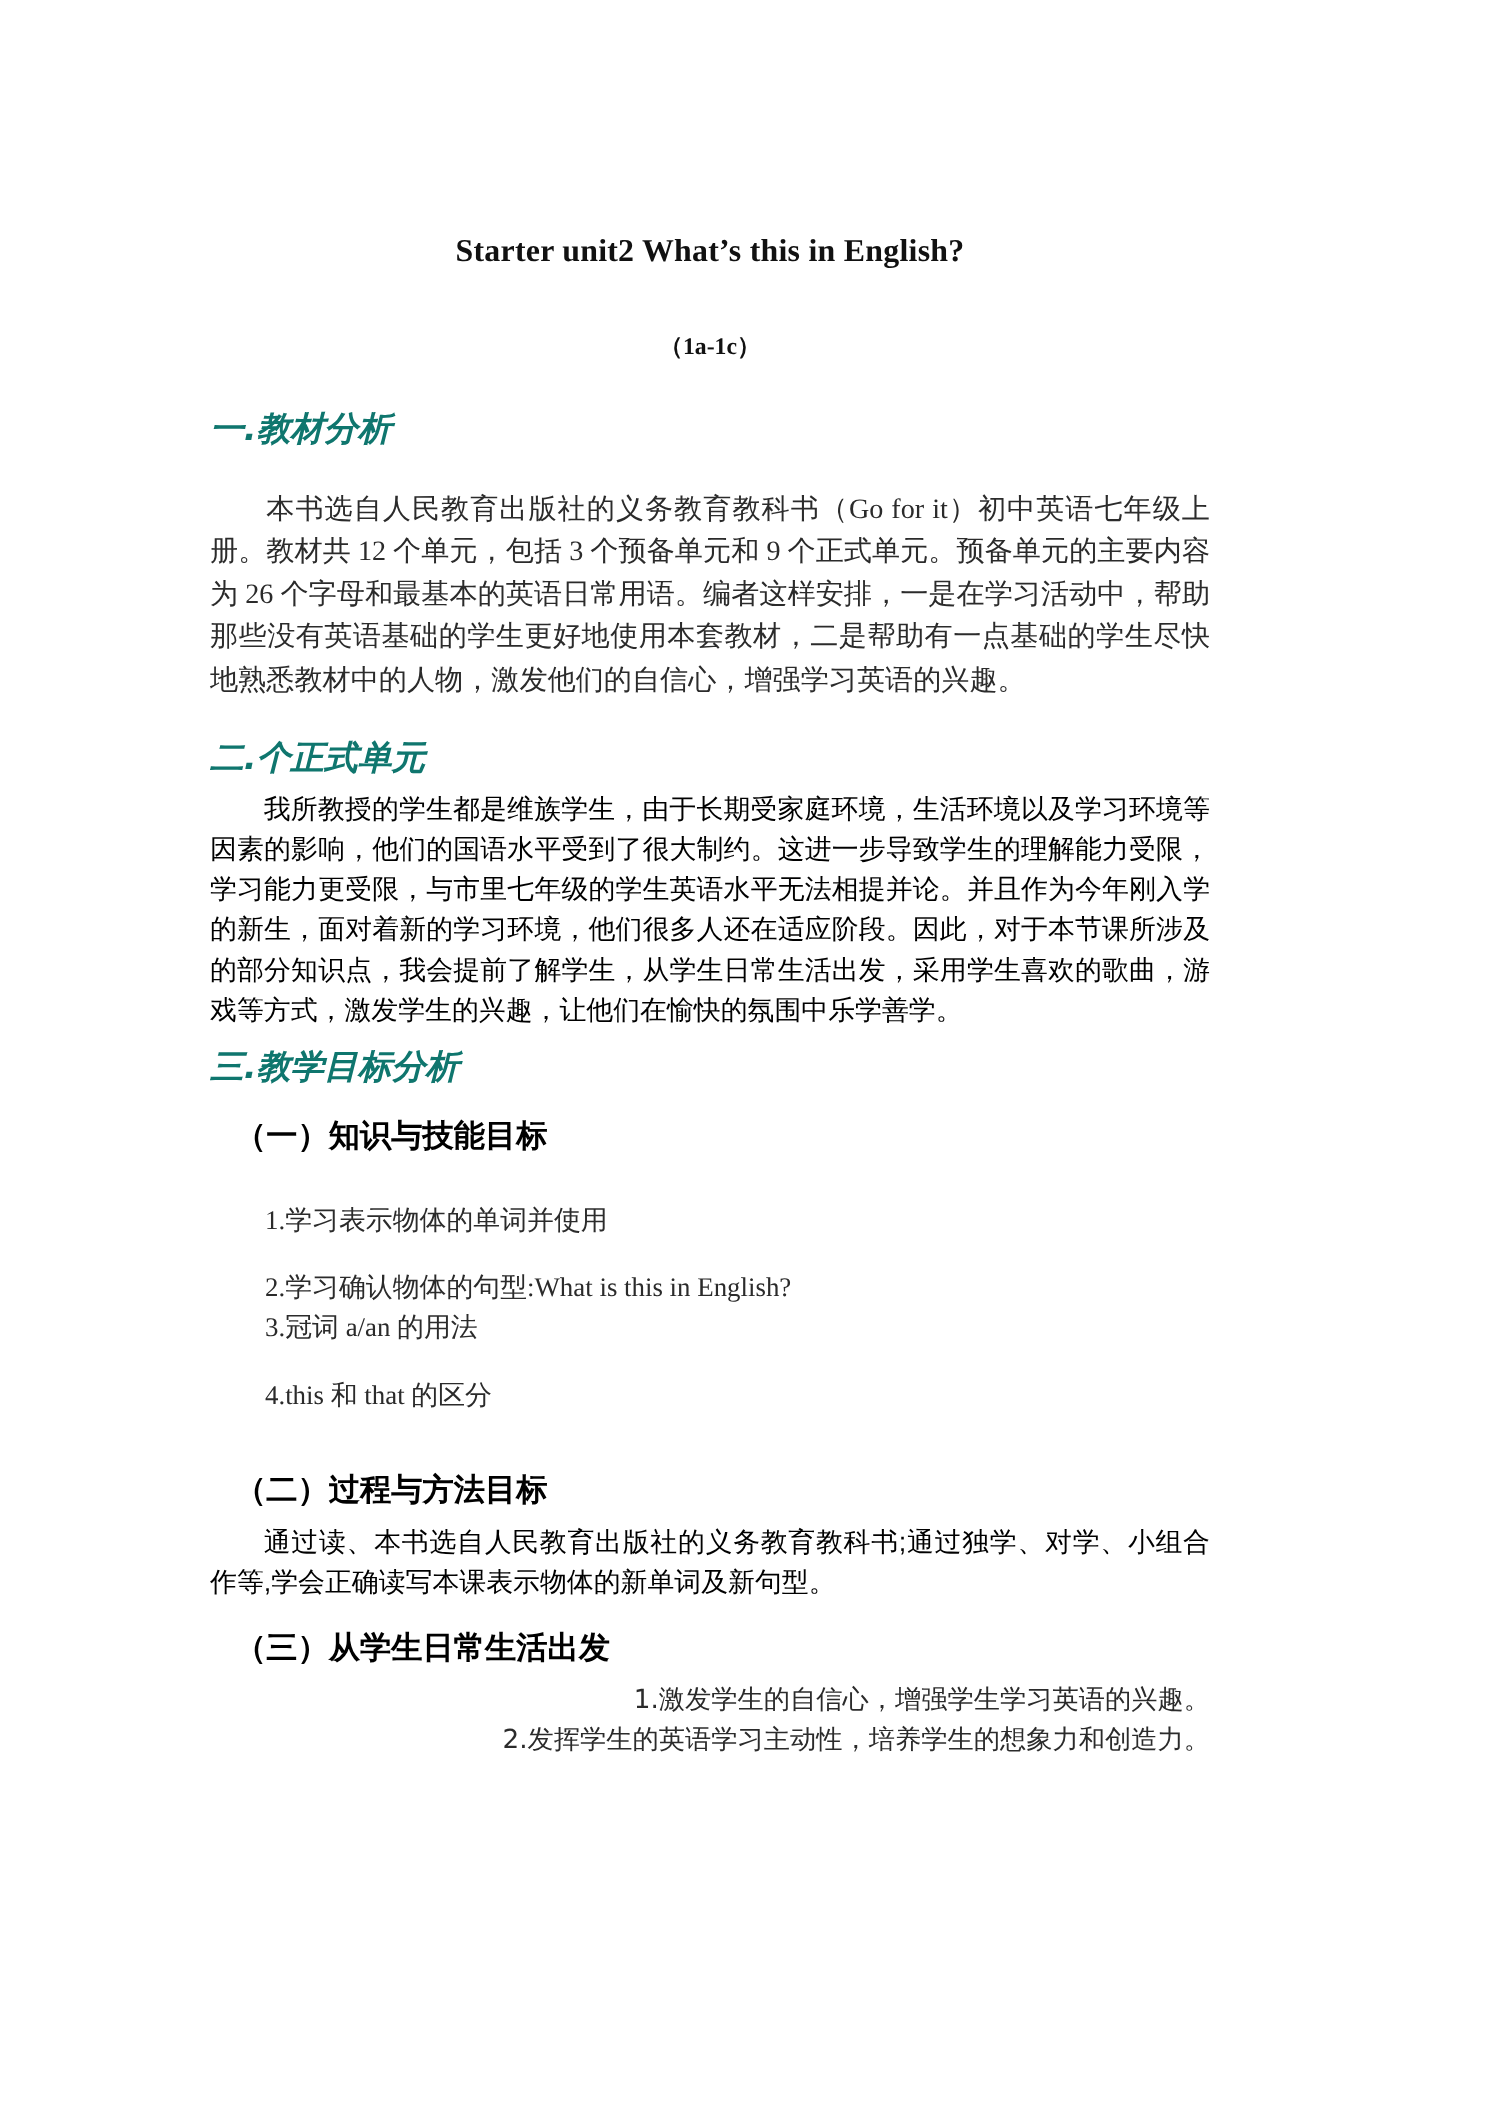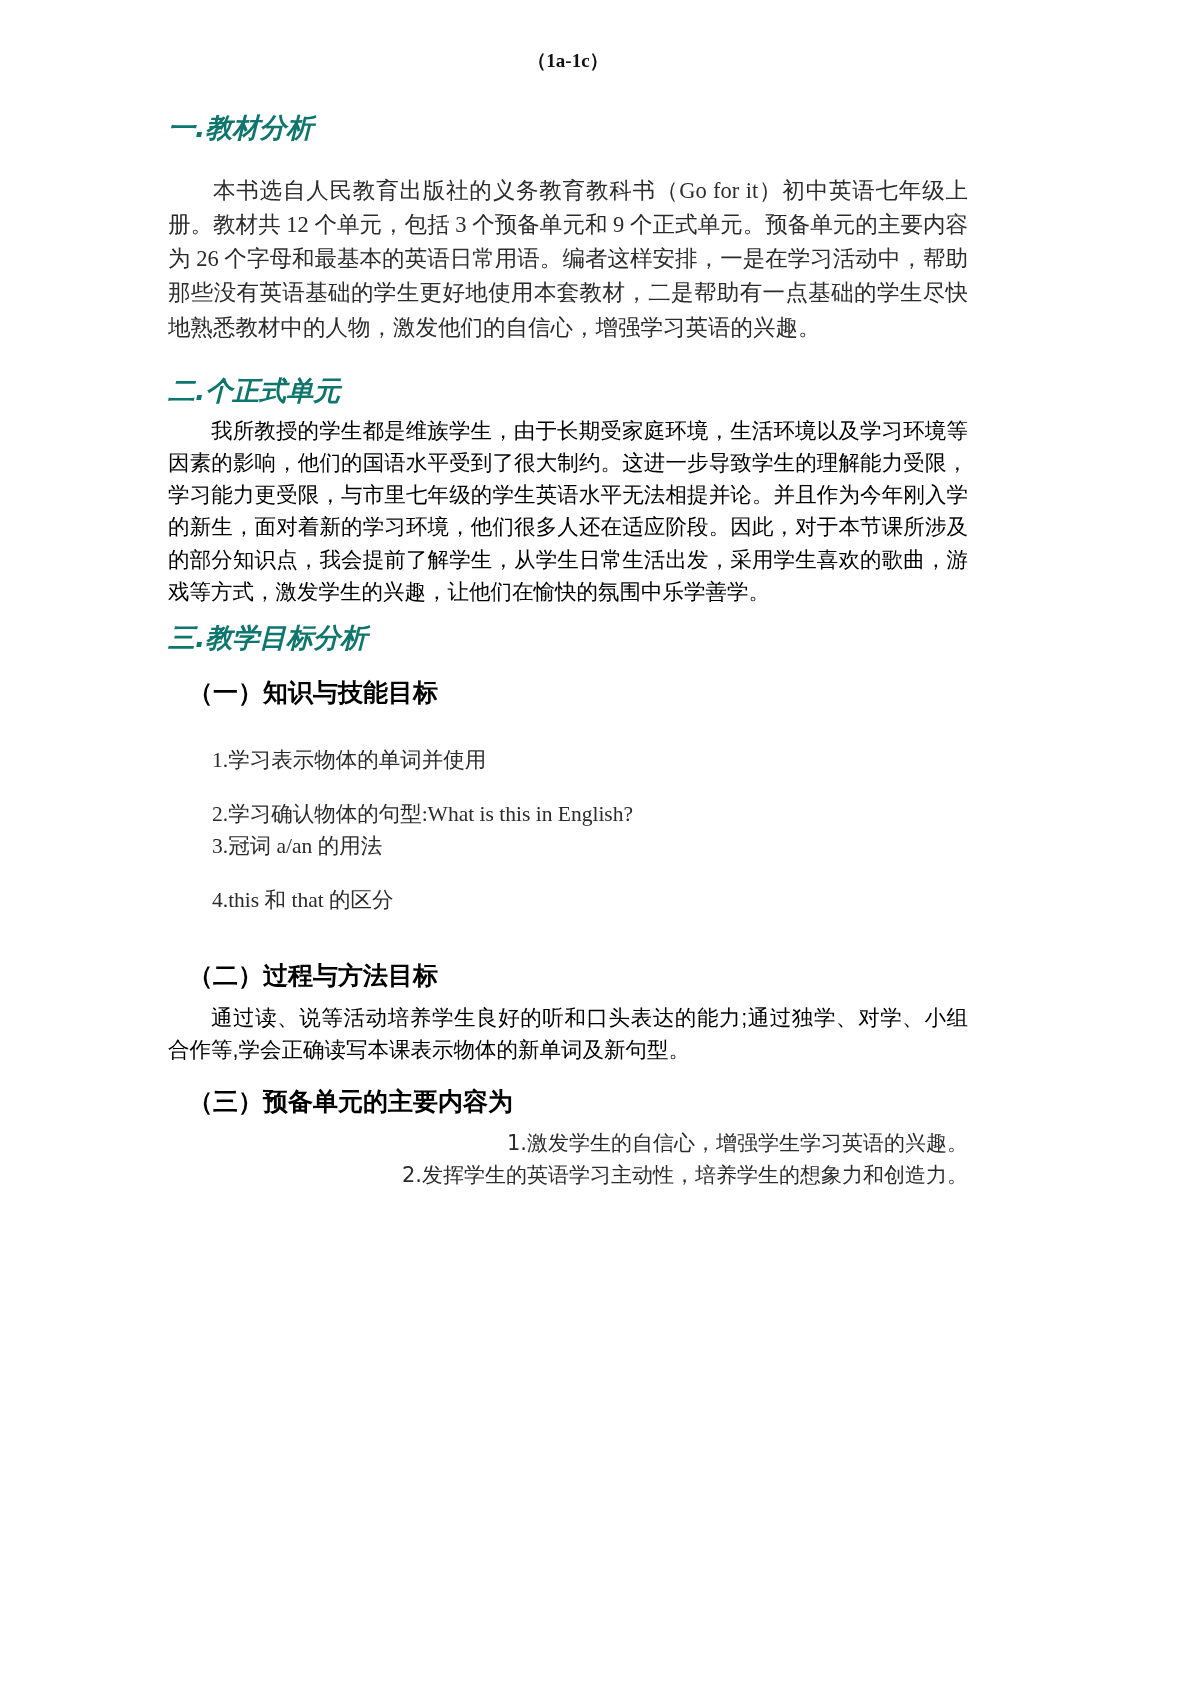--- a/index.html
+++ b/index.html
@@ -119,20 +119,21 @@
   .sp-14 { height: 14px; }
   .sp-8  { height: 8px; }
   .sp-6  { height: 6px; }
 </style>
 </head>
 <body>
 
 <div class="page">
   <div class="content">
 
+    <h1 class="doc-title">Starter unit2 What’s this in English?</h1>
     <div class="doc-subtitle">（1a-1c）</div>
 
     <div class="sp-38"></div>
     <h2 class="h-section">一.教材分析</h2>
     <div class="sp-30"></div>
     <p class="para">本书选自人民教育出版社的义务教育教科书（Go for it）初中英语七年级上册。教材共 12 个单元，包括 3 个预备单元和 9 个正式单元。预备单元的主要内容为 26 个字母和最基本的英语日常用语。编者这样安排，一是在学习活动中，帮助那些没有英语基础的学生更好地使用本套教材，二是帮助有一点基础的学生尽快地熟悉教材中的人物，激发他们的自信心，增强学习英语的兴趣。</p>
 
     <div class="sp-30"></div>
     <h2 class="h-section">二.个正式单元</h2>
     <div class="sp-8"></div>
@@ -147,22 +148,22 @@
     <p class="list-item">1.学习表示物体的单词并使用</p>
     <div class="sp-22"></div>
     <p class="list-item">2.学习确认物体的句型:What is this in English?</p>
     <p class="list-item">3.冠词 a/an 的用法</p>
     <div class="sp-22"></div>
     <p class="list-item">4.this 和 that 的区分</p>
 
     <div class="sp-38"></div>
     <h3 class="h-sub">（二）过程与方法目标</h3>
     <div class="sp-6"></div>
-    <p class="para-sans">通过读、说等活动培养学生良好的听和口头表达的能力;通过独学、对学、小组合作等,学会正确读写本课表示物体的新单词及新句型。</p>
+    <p class="para-sans">通过读、本书选自人民教育出版社的义务教育教科书;通过独学、对学、小组合作等,学会正确读写本课表示物体的新单词及新句型。</p>
 
     <div class="sp-14"></div>
-    <h3 class="h-sub">（三）预备单元的主要内容为</h3>
+    <h3 class="h-sub">（三）从学生日常生活出发</h3>
     <div class="sp-6"></div>
     <p class="list-item-sans">1.激发学生的自信心，增强学生学习英语的兴趣。</p>
     <p class="list-item-sans">2.发挥学生的英语学习主动性，培养学生的想象力和创造力。</p>
 
   </div>
 </div>
 
 </body></html>

